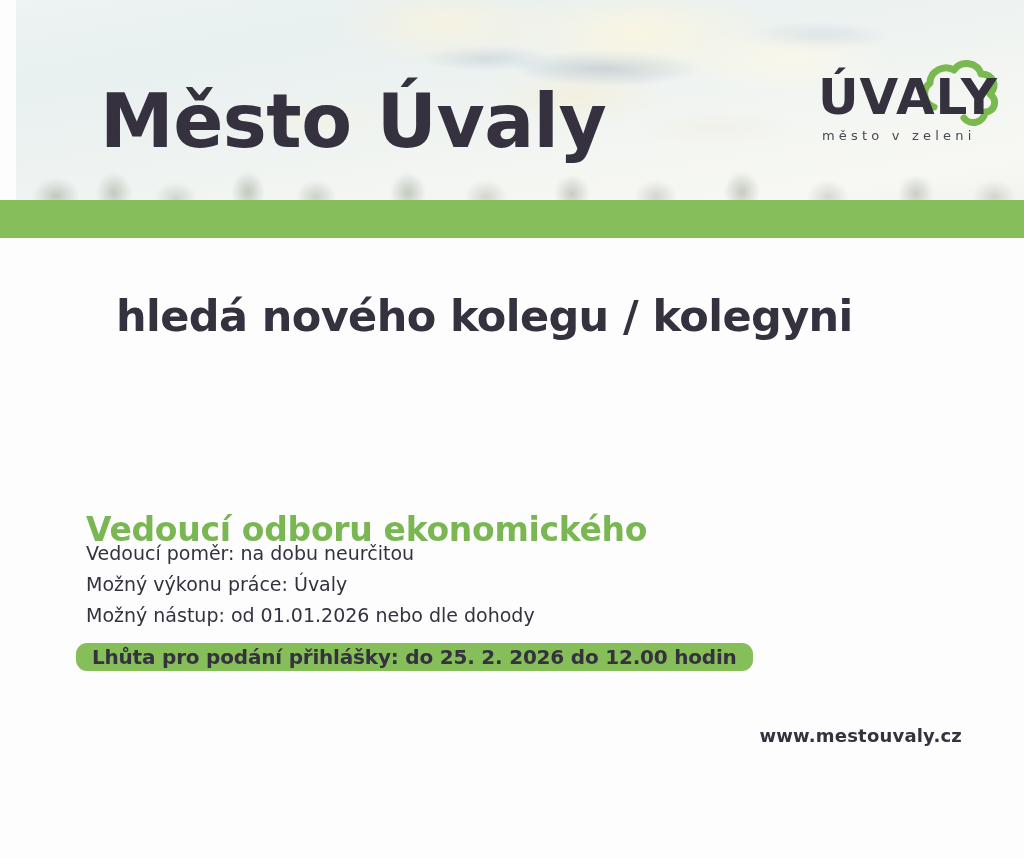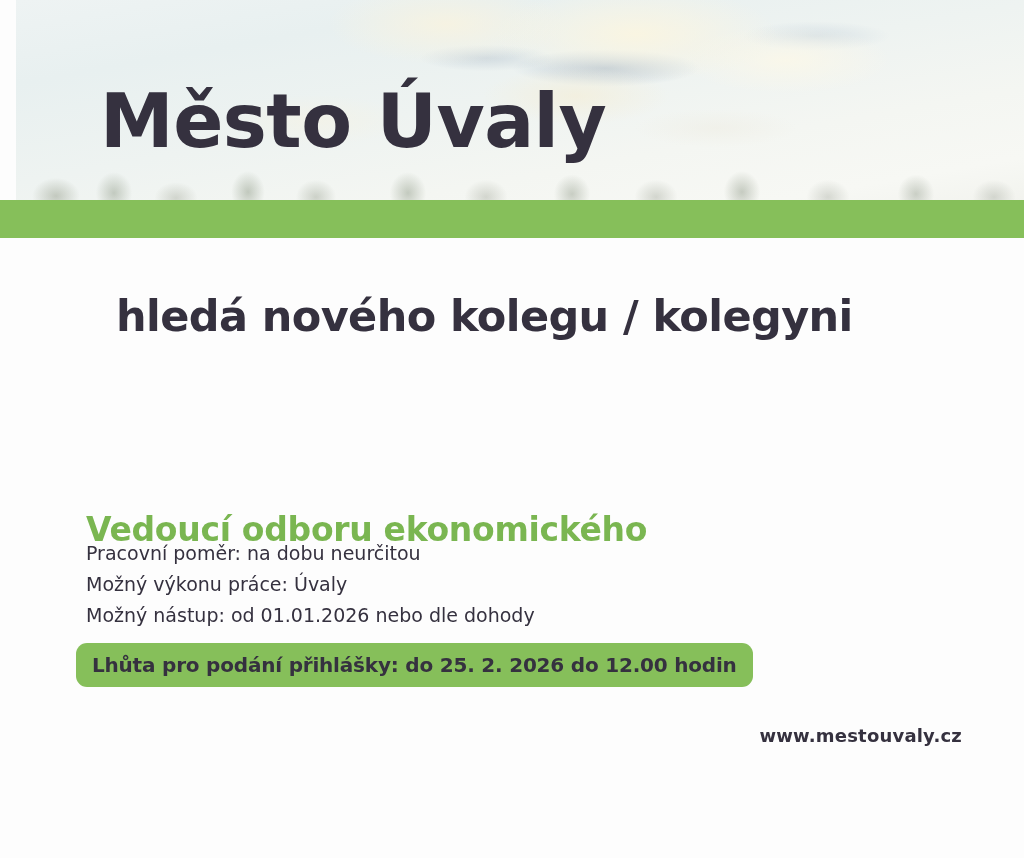--- a/index.html
+++ b/index.html
@@ -128,21 +128,21 @@
     font-weight: normal;
     color: #35313f;
     line-height: 1.63;
   }
   .details div { white-space: nowrap; }
 
   .deadline-badge {
     position: absolute;
     left: 76px;
     top: 643px;
-    height: 44px;
+    height: 28px;
     display: flex;
     align-items: center;
     padding: 0 16px;
     background: #86bf5a;
     border-radius: 11px;
     font-family: "DejaVu Sans", sans-serif;
     font-size: 20px;
     font-weight: bold;
     color: #35313f;
     letter-spacing: -0.2px;
@@ -179,32 +179,52 @@
   }
 </style>
 </head>
 <body>
 
 <div class="poster">
 
   <div class="banner">
     <div class="banner-title">Město Úvaly</div>
 
+    <div class="logo">
+      <svg class="logo-svg" width="200" height="98" viewBox="0 0 200 98" xmlns="http://www.w3.org/2000/svg">
+
+        <g fill="none" stroke="#79b94f" stroke-width="7" stroke-linecap="round" stroke-linejoin="round">
+          <path d="M116 55
+                   C 106 52, 103 38, 112 31
+                   C 112 19, 126 12, 136 18
+                   C 143 8, 160 10, 163 22
+                   C 175 22, 180 34, 172 42
+                   C 180 48, 177 60, 167 60
+                   C 166 71, 152 74, 146 66"></path>
+        </g>
+
+        <g fill="#35313f">
+          <text x="0" y="62" font-family="DejaVu Sans, sans-serif" font-size="50" font-weight="bold" letter-spacing="1">ÚVALY</text>
+        </g>
+
+        <text x="4" y="88" font-family="DejaVu Sans, sans-serif" font-size="13" letter-spacing="4.2" fill="#4a4852">město v zeleni</text>
+      </svg>
+    </div>
   </div>
 
   <div class="green-band"></div>
 
   <div class="lead">
     <div>hledá nového kolegu / kolegyni</div>
   </div>
 
   <div class="position-title">Vedoucí odboru ekonomického</div>
 
   <div class="details">
-    <div>Pracovní poměr: na dobu neurčitou</div>
+    <div>Vedoucí poměr: na dobu neurčitou</div>
     <div>Možný výkonu práce: Úvaly</div>
     <div>Možný nástup: od 01.01.2026 nebo dle dohody</div>
   </div>
 
   <div class="deadline-badge">Lhůta pro podání přihlášky: do 25. 2. 2026 do 12.00 hodin</div>
 
 
   <div class="website">www.mestouvaly.cz</div>
 
 </div>

